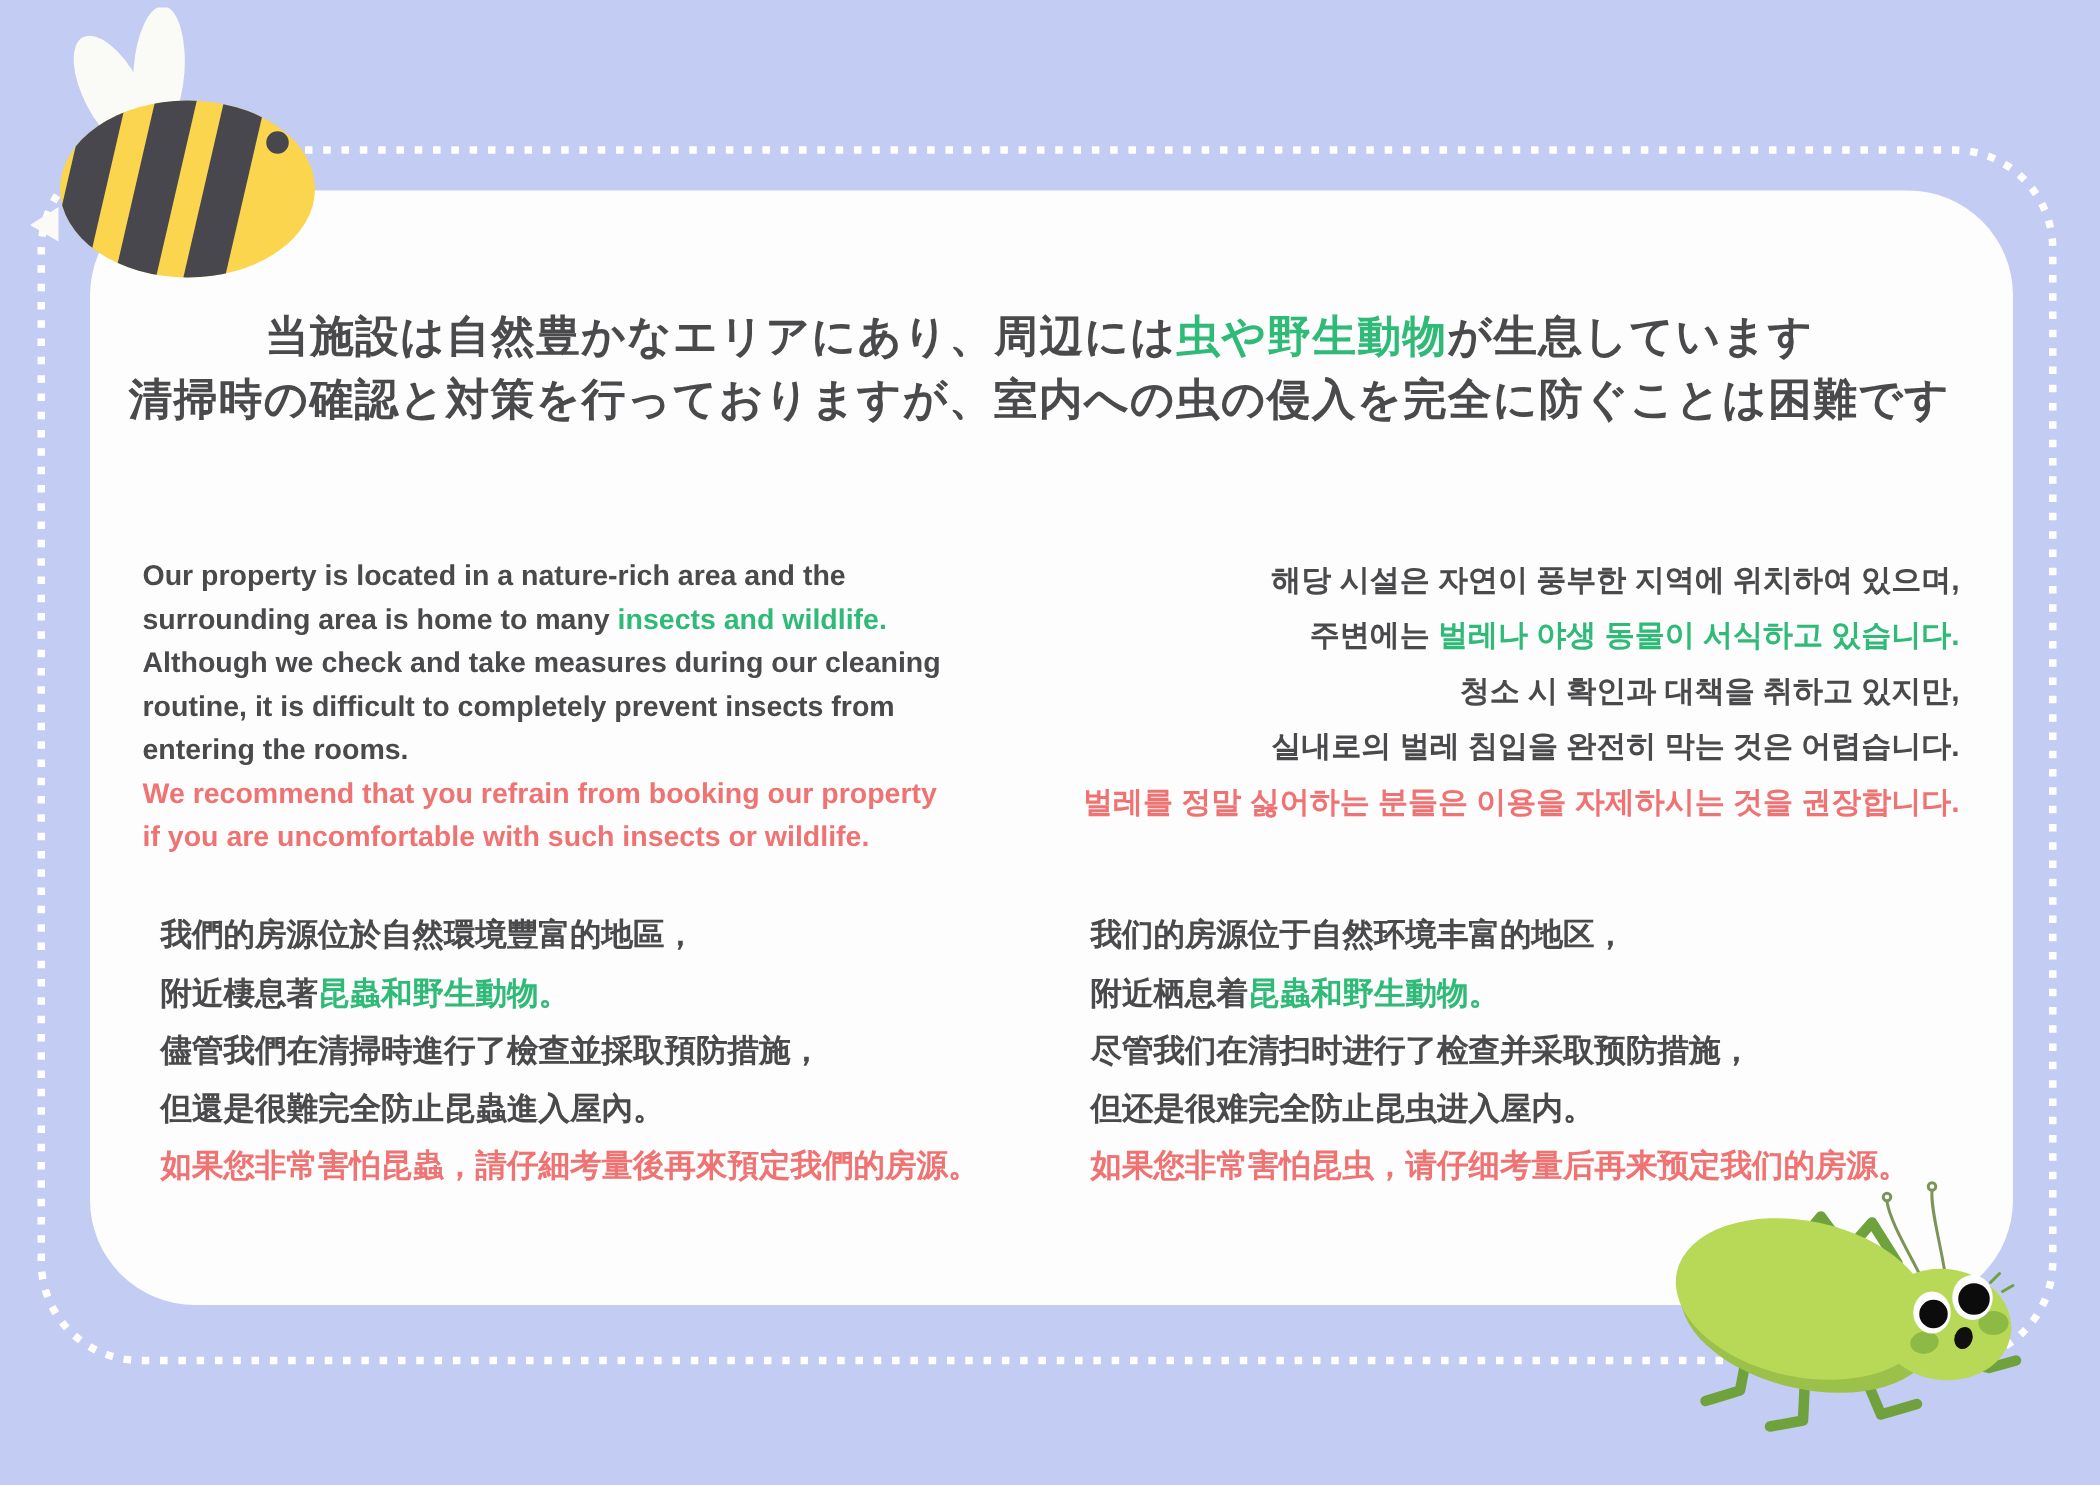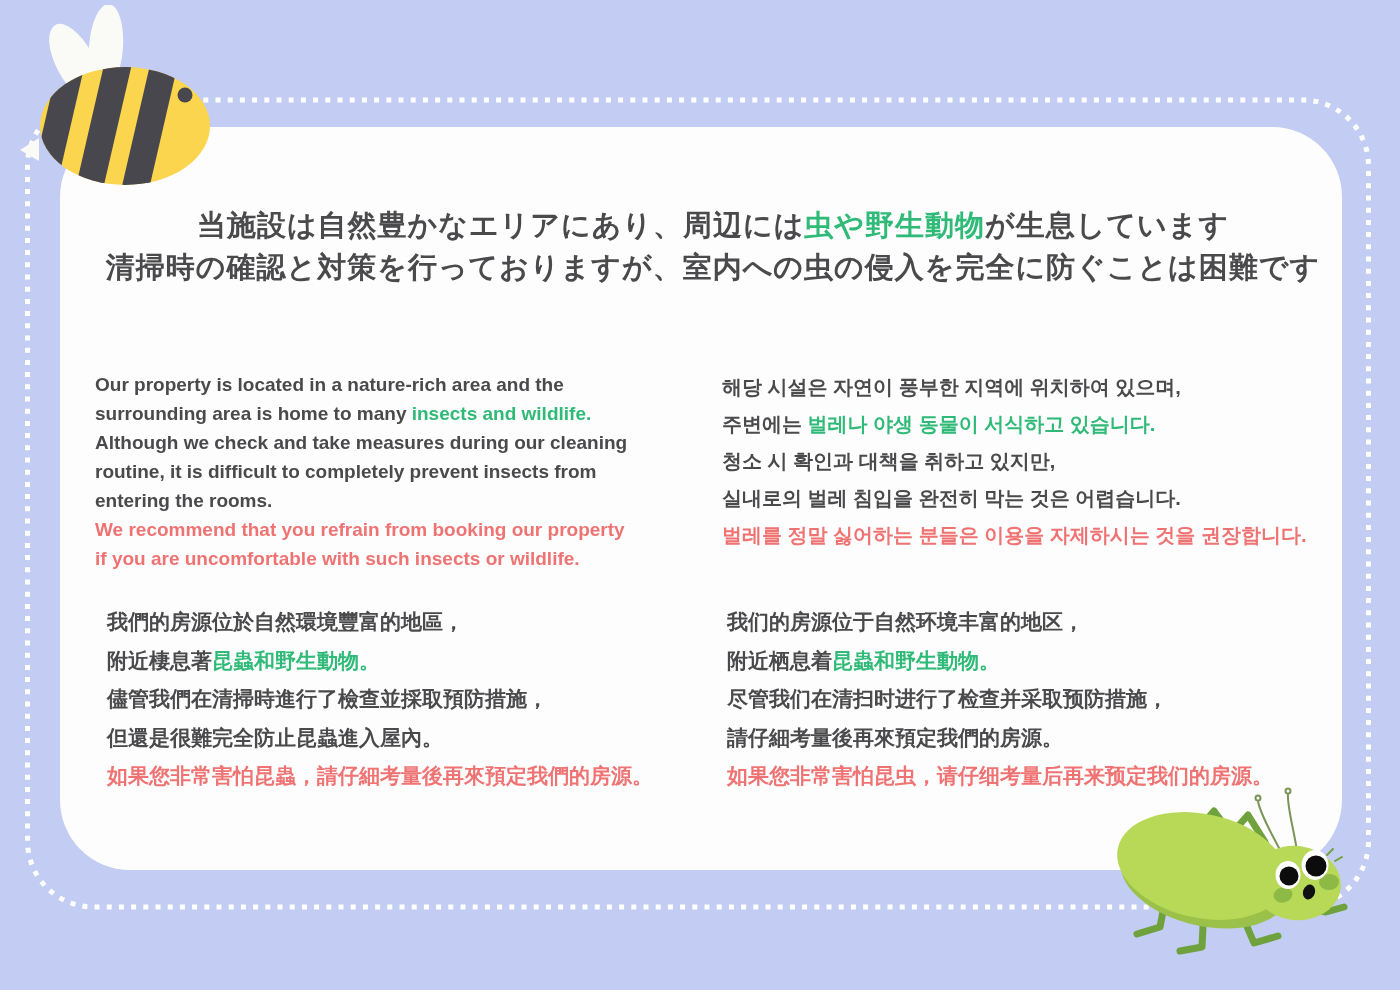--- a/index.html
+++ b/index.html
@@ -16,32 +16,32 @@
   .dots-svg{left:0;top:0;}
   .card{
     position:absolute;
     left:60px;top:127px;
     width:1282px;height:743px;
     background:#fdfdfd;
     border-radius:70px;
   }
   .headline{
     position:absolute;
-    left:72px;top:204px;
+    left:52px;top:204px;
     width:1282px;
     text-align:center;
     font-size:29px;
     line-height:42px;
     letter-spacing:1px;
   }
   .block{position:absolute;white-space:nowrap;}
   .block .line{display:block;}
   .en{left:95px;top:370px;font-size:19px;line-height:29px;}
-  .ko{left:722px;top:369px;font-size:20px;line-height:37px;}
-  .zh{font-size:21px;line-height:38.5px;font-family:Liberation Mono, monospace;}
+  .ko{left:722px;top:369px;font-size:20px;line-height:37px;text-align:right;}
+  .zh{font-size:21px;line-height:38.5px;}
   .zh-t{left:107px;top:605px;}
   .zh-s{left:727px;top:605px;}
   .g{color:#2fba78;}
   .r{color:#f07373;}
   .bee-svg{left:10px;top:5px;}
   .bug-svg{left:1100px;top:765px;}
 </style>
 </head>
 <body>
 
@@ -81,21 +81,21 @@
     <span class="line"><span>附近棲息著</span><span class="g">昆蟲和野生動物。</span></span>
     <span class="line">儘管我們在清掃時進行了檢查並採取預防措施，</span>
     <span class="line">但還是很難完全防止昆蟲進入屋內。</span>
     <span class="line r">如果您非常害怕昆蟲，請仔細考量後再來預定我們的房源。</span>
   </div>
 
   <div class="block zh zh-s">
     <span class="line">我们的房源位于自然环境丰富的地区，</span>
     <span class="line"><span>附近栖息着</span><span class="g">昆蟲和野生動物。</span></span>
     <span class="line">尽管我们在清扫时进行了检查并采取预防措施，</span>
-    <span class="line">請仔細考量後再來預定我們的房源。</span>
+    <span class="line">但还是很难完全防止昆虫进入屋内。</span>
     <span class="line r">如果您非常害怕昆虫，请仔细考量后再来预定我们的房源。</span>
   </div>
 
   <svg class="bee-svg" width="230" height="200" viewBox="0 0 230 200">
     <ellipse cx="65" cy="57" rx="19" ry="42" fill="#fafaf7" transform="rotate(-28 65 57)"></ellipse>
     <ellipse cx="96" cy="42" rx="17" ry="43" fill="#fafaf7" transform="rotate(4 96 42)"></ellipse>
     <polygon points="10,145 29,133 29,156" fill="#fafaf7"></polygon>
     <clipPath id="beeBodyClip">
         <ellipse cx="115" cy="121" rx="85" ry="59"></ellipse>
       </clipPath>

